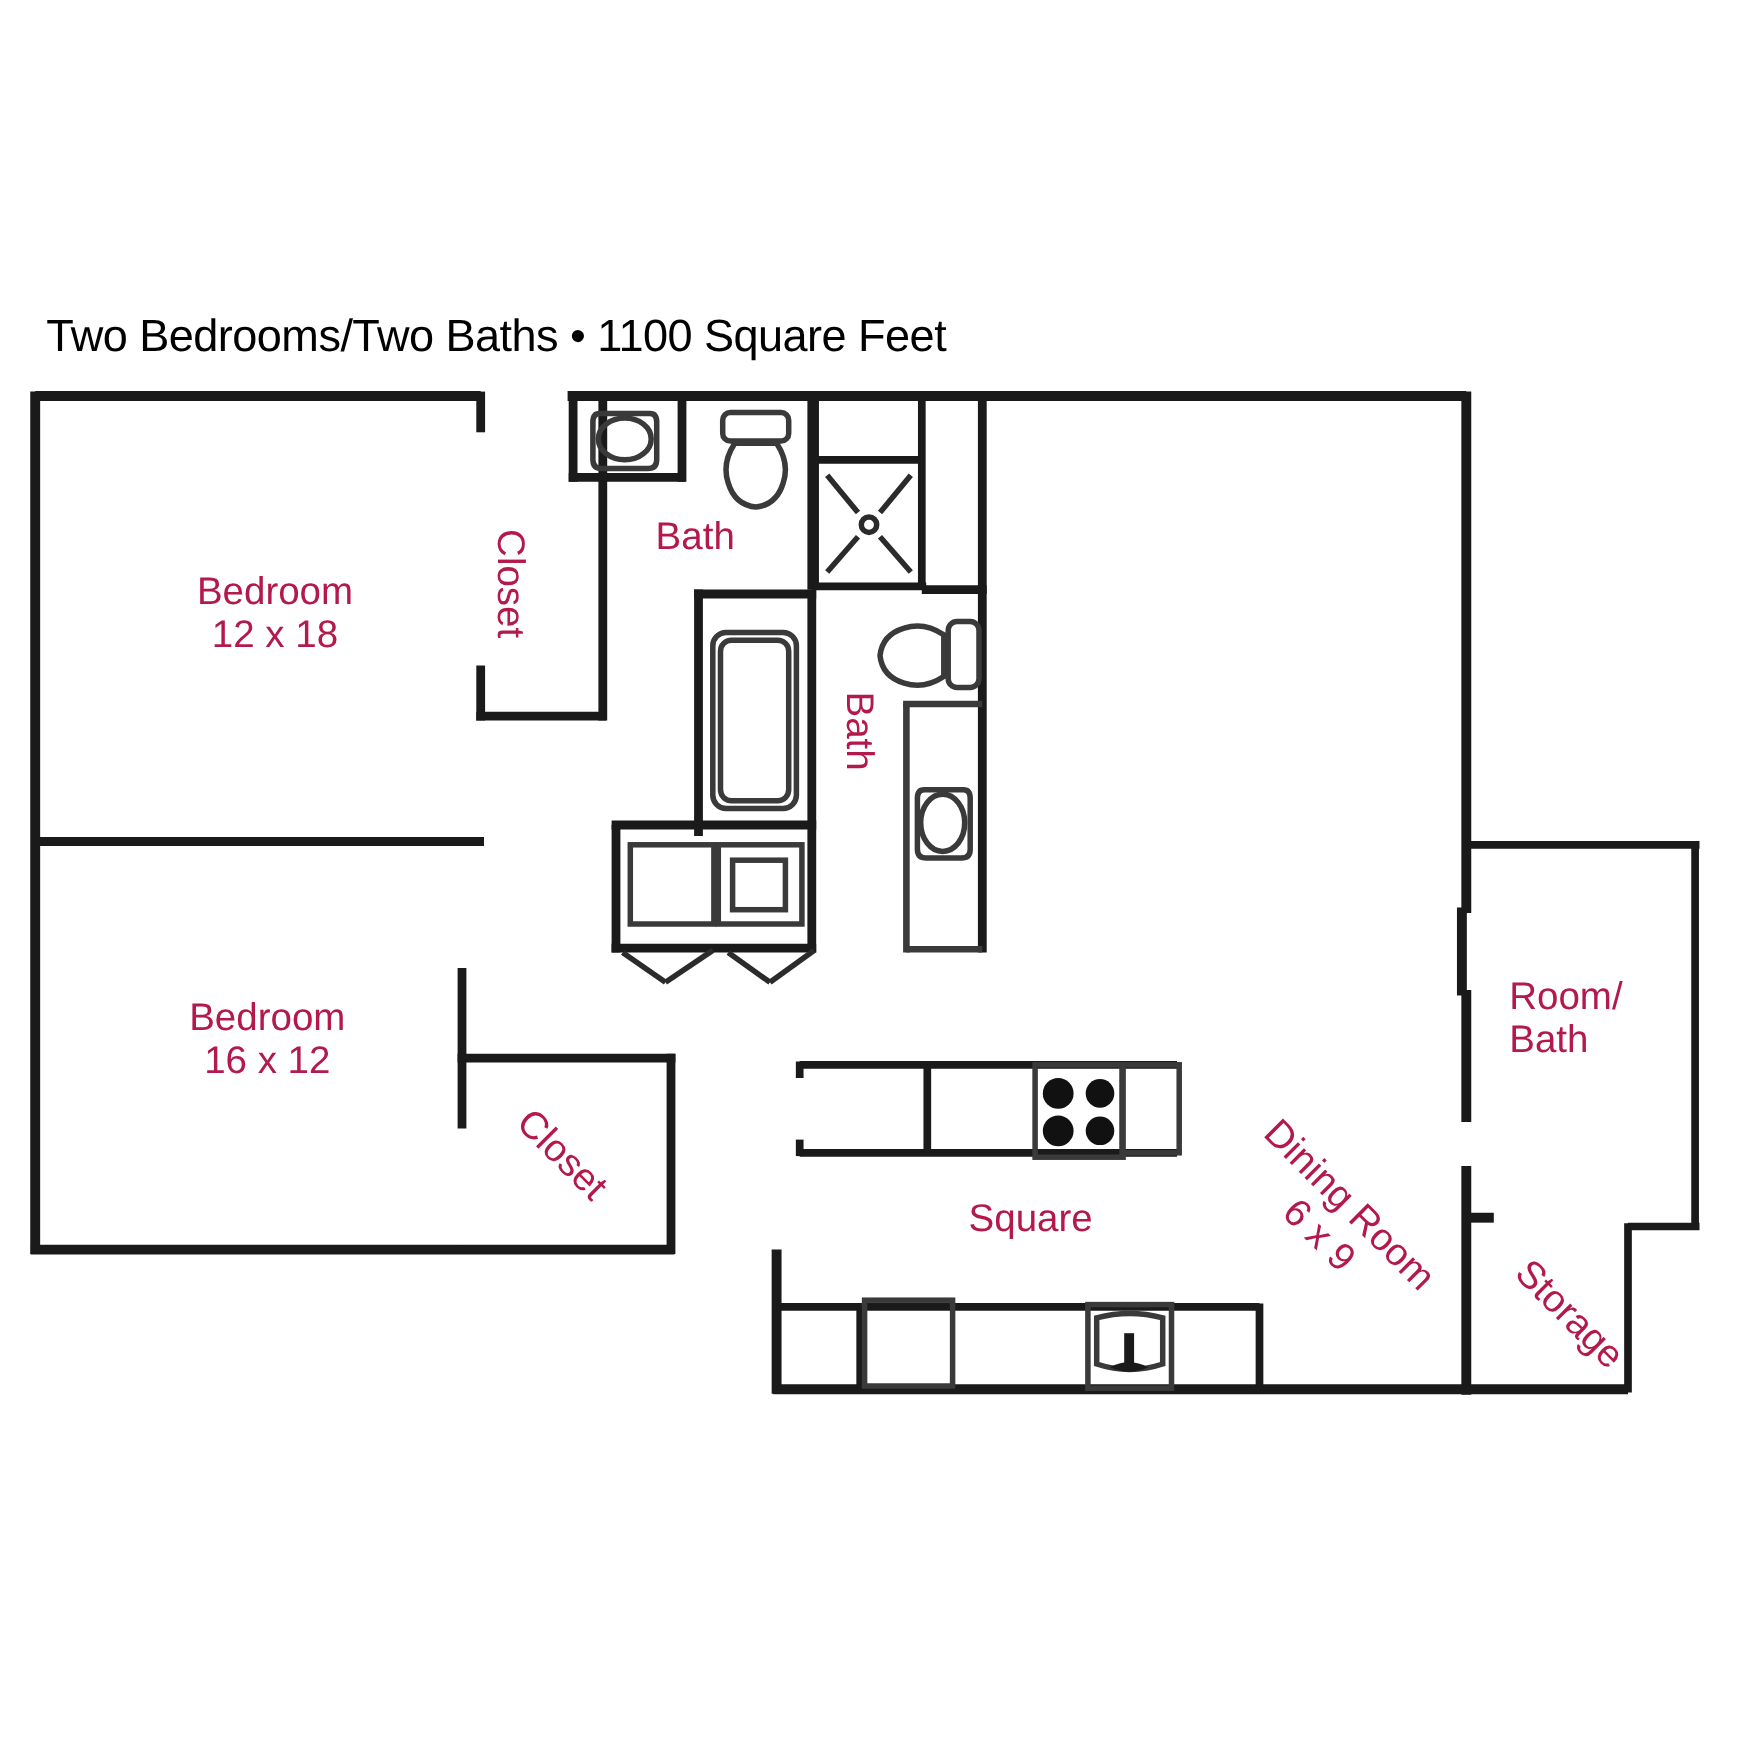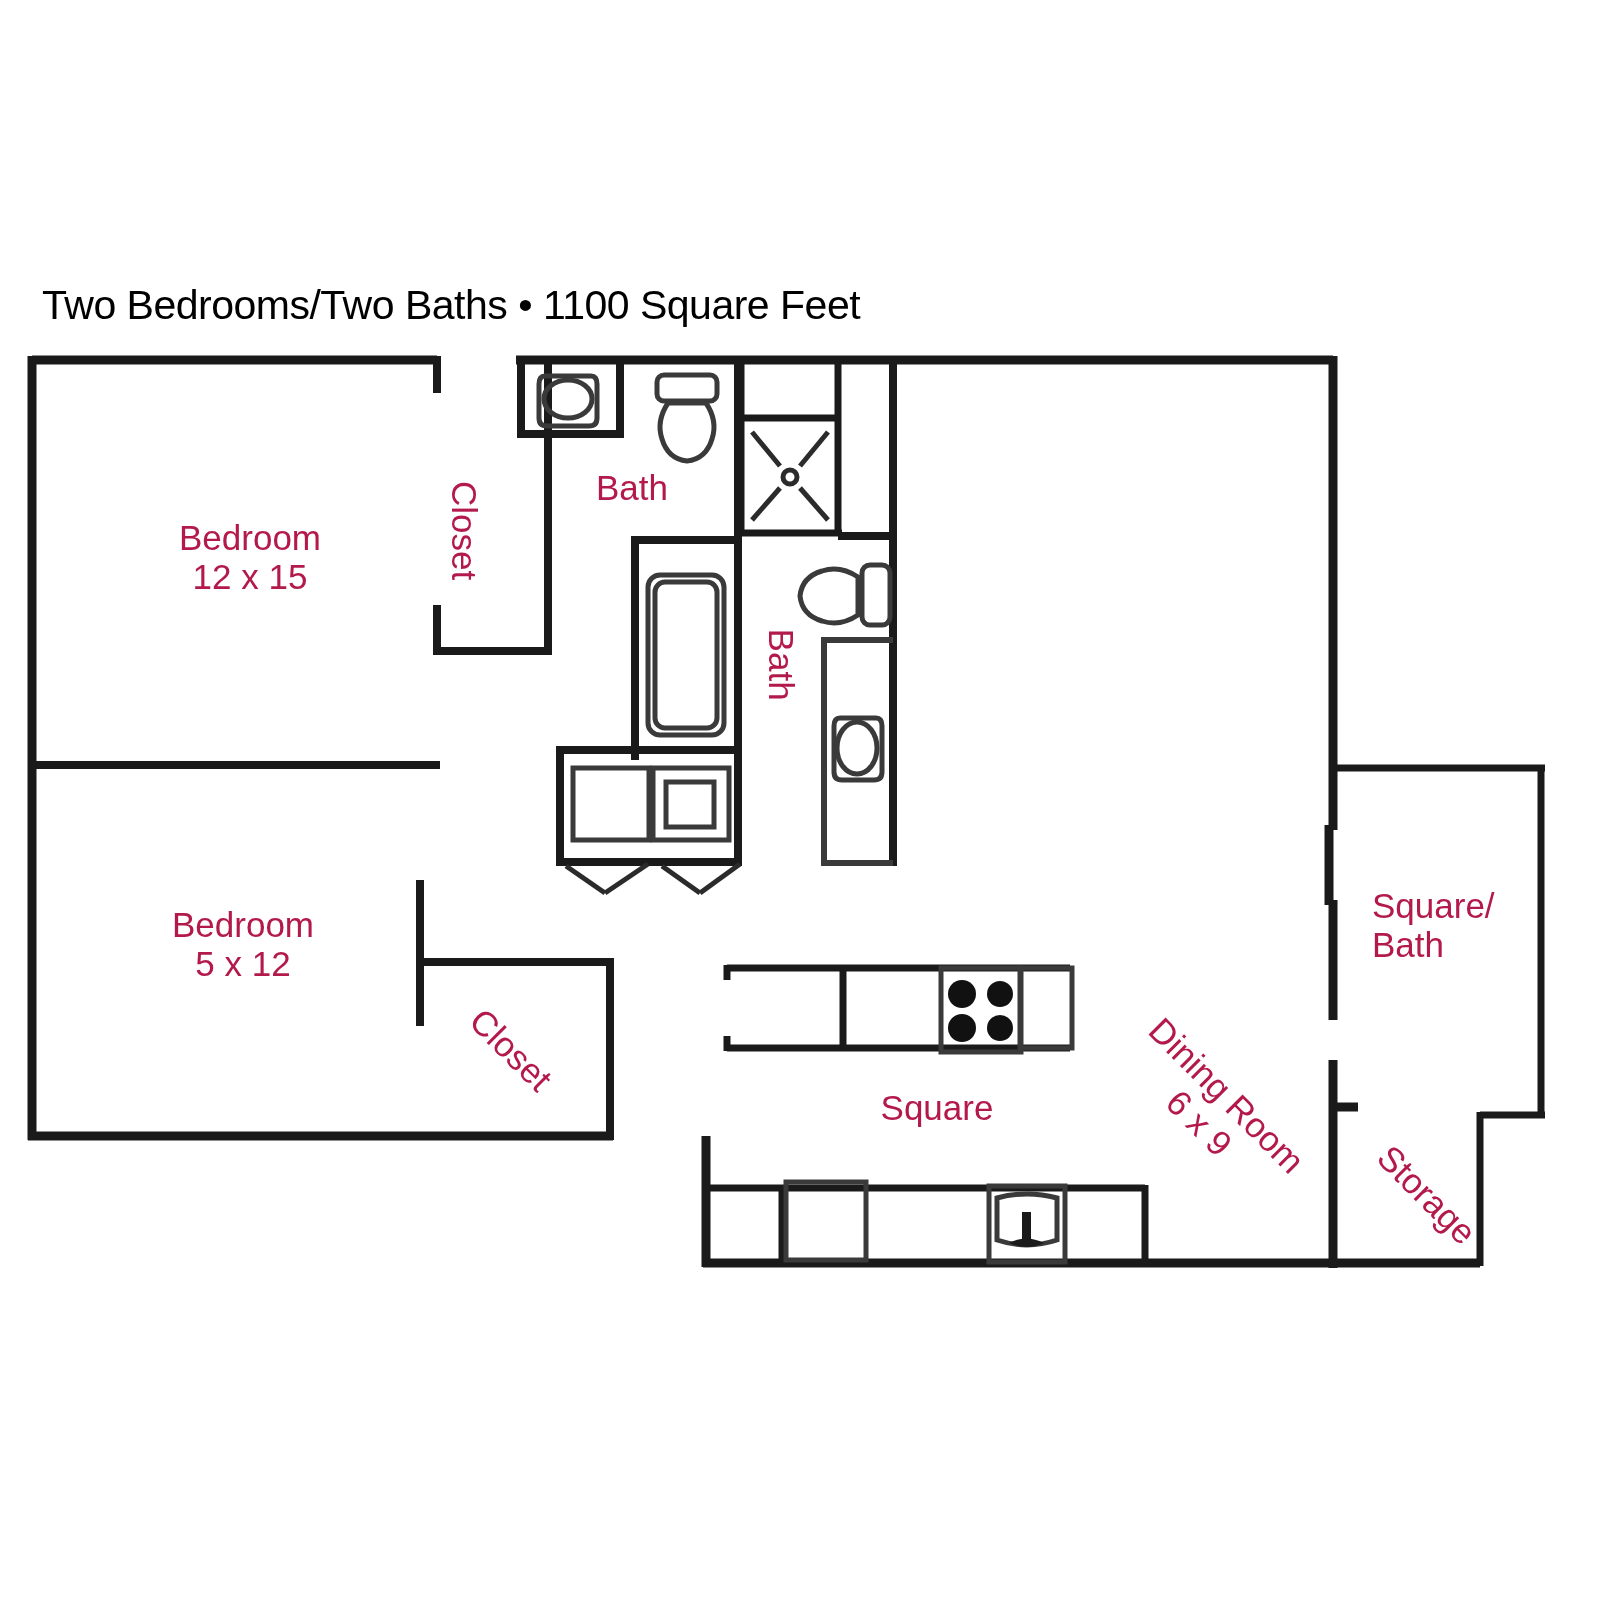--- a/index.html
+++ b/index.html
@@ -241,26 +241,26 @@
 
     <g stroke="#1a1a1a" fill="none" stroke-width="9">
       <line x1="1329" y1="825" x2="1329" y2="905"></line>
       <line x1="1333" y1="1107" x2="1358" y2="1107"></line>
     </g>
 
   </svg>
 
   <div class="room-label" style="left:135px; top:518px; width:230px;">
     <span class="lbl-name">Bedroom</span>
-    <span class="lbl-dims">12 x 15</span>
+    <span class="lbl-dims">12 x 18</span>
   </div>
 
   <div class="room-label" style="left:128px; top:905px; width:230px;">
     <span class="lbl-name">Bedroom</span>
-    <span class="lbl-dims">5 x 12</span>
+    <span class="lbl-dims">16 x 12</span>
   </div>
 
 
   <div class="room-label rot45" style="left:1088px; top:1070px; width:250px;">
     <span class="lbl-name">Dining Room</span>
     <span class="lbl-dims">6 x 9</span>
   </div>
 
   <div class="room-label" style="left:862px; top:1088px; width:150px;">
     <span class="lbl-name">Square</span>
@@ -276,21 +276,21 @@
 
   <div class="room-label rot90" style="left:399px; top:511px; width:130px;">
     <span class="lbl-name">Closet</span>
   </div>
 
   <div class="room-label rot45" style="left:446px; top:1030px; width:130px;">
     <span class="lbl-name">Closet</span>
   </div>
 
   <div class="room-label" style="left:1372px; top:886px; width:130px; text-align:left;">
-    <span class="lbl-name">Square/</span>
+    <span class="lbl-name">Room/</span>
     <span class="lbl-dims">Bath</span>
   </div>
 
   <div class="room-label rot45" style="left:1347px; top:1175px; width:160px;">
     <span class="lbl-name">Storage</span>
   </div>
 
 </div>
 
 </body></html>

